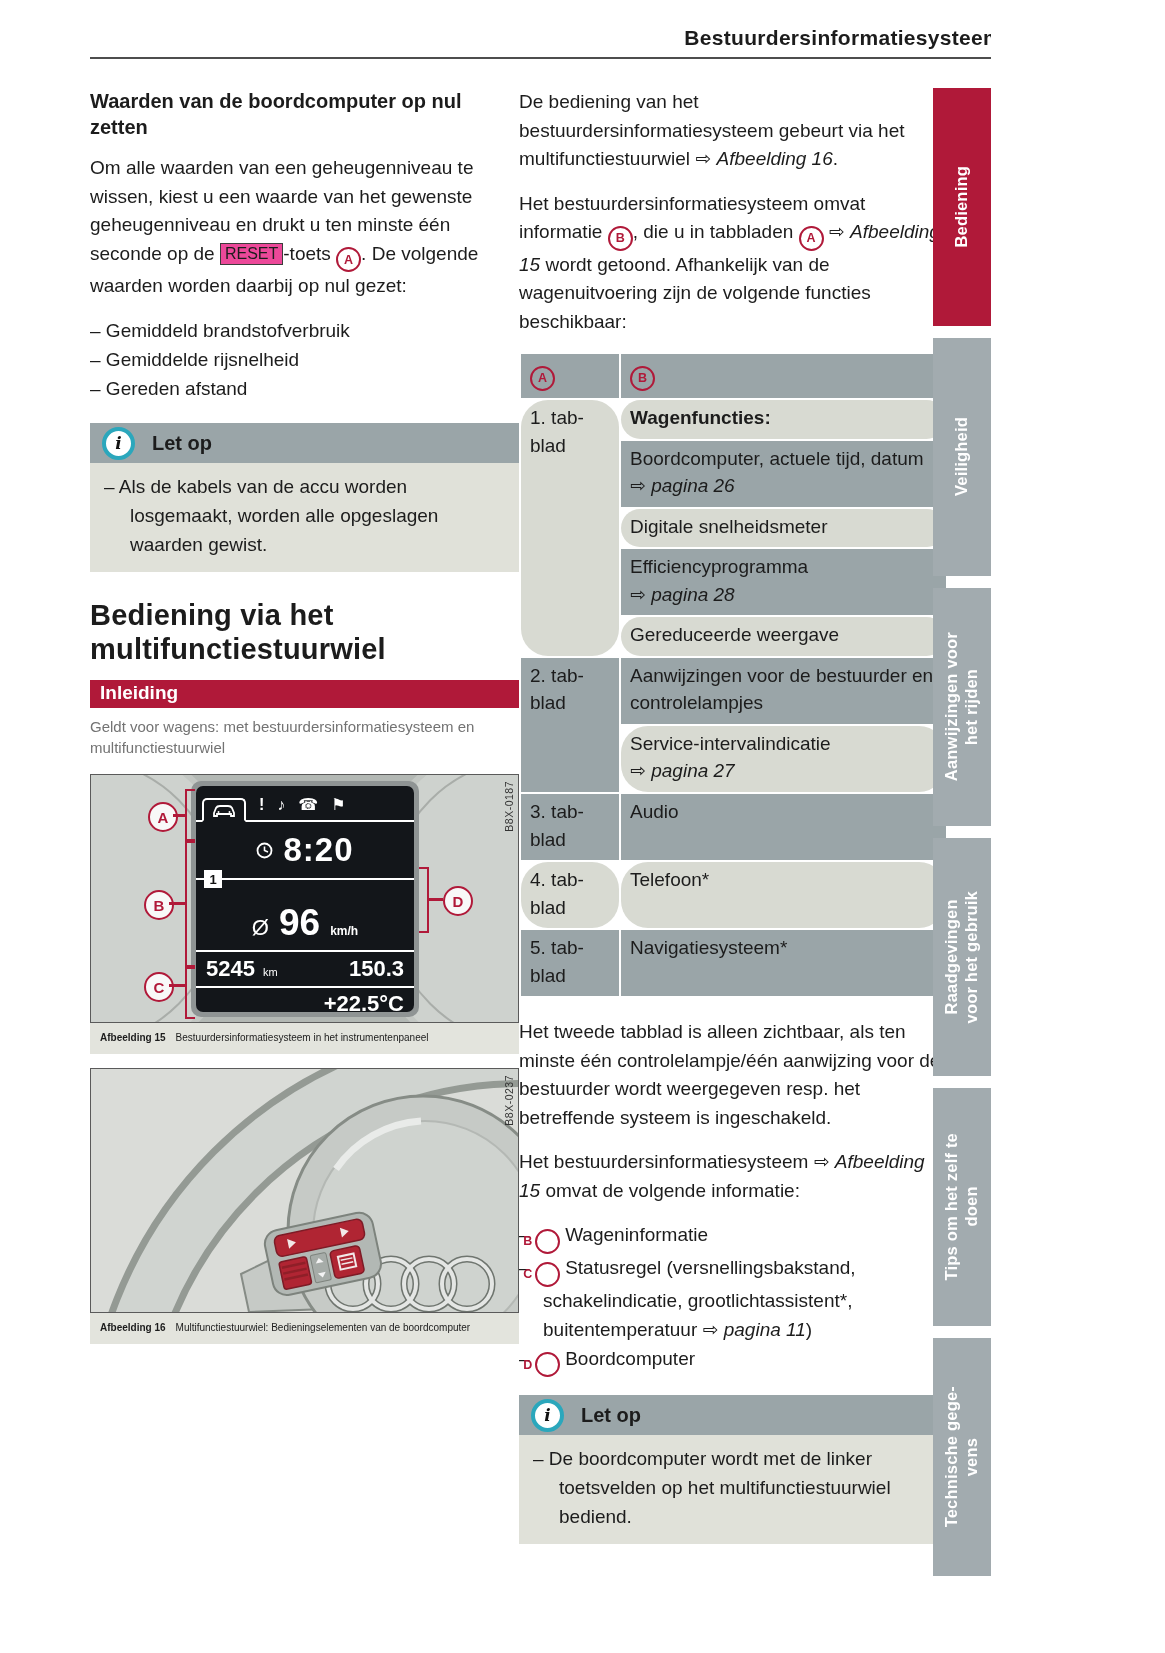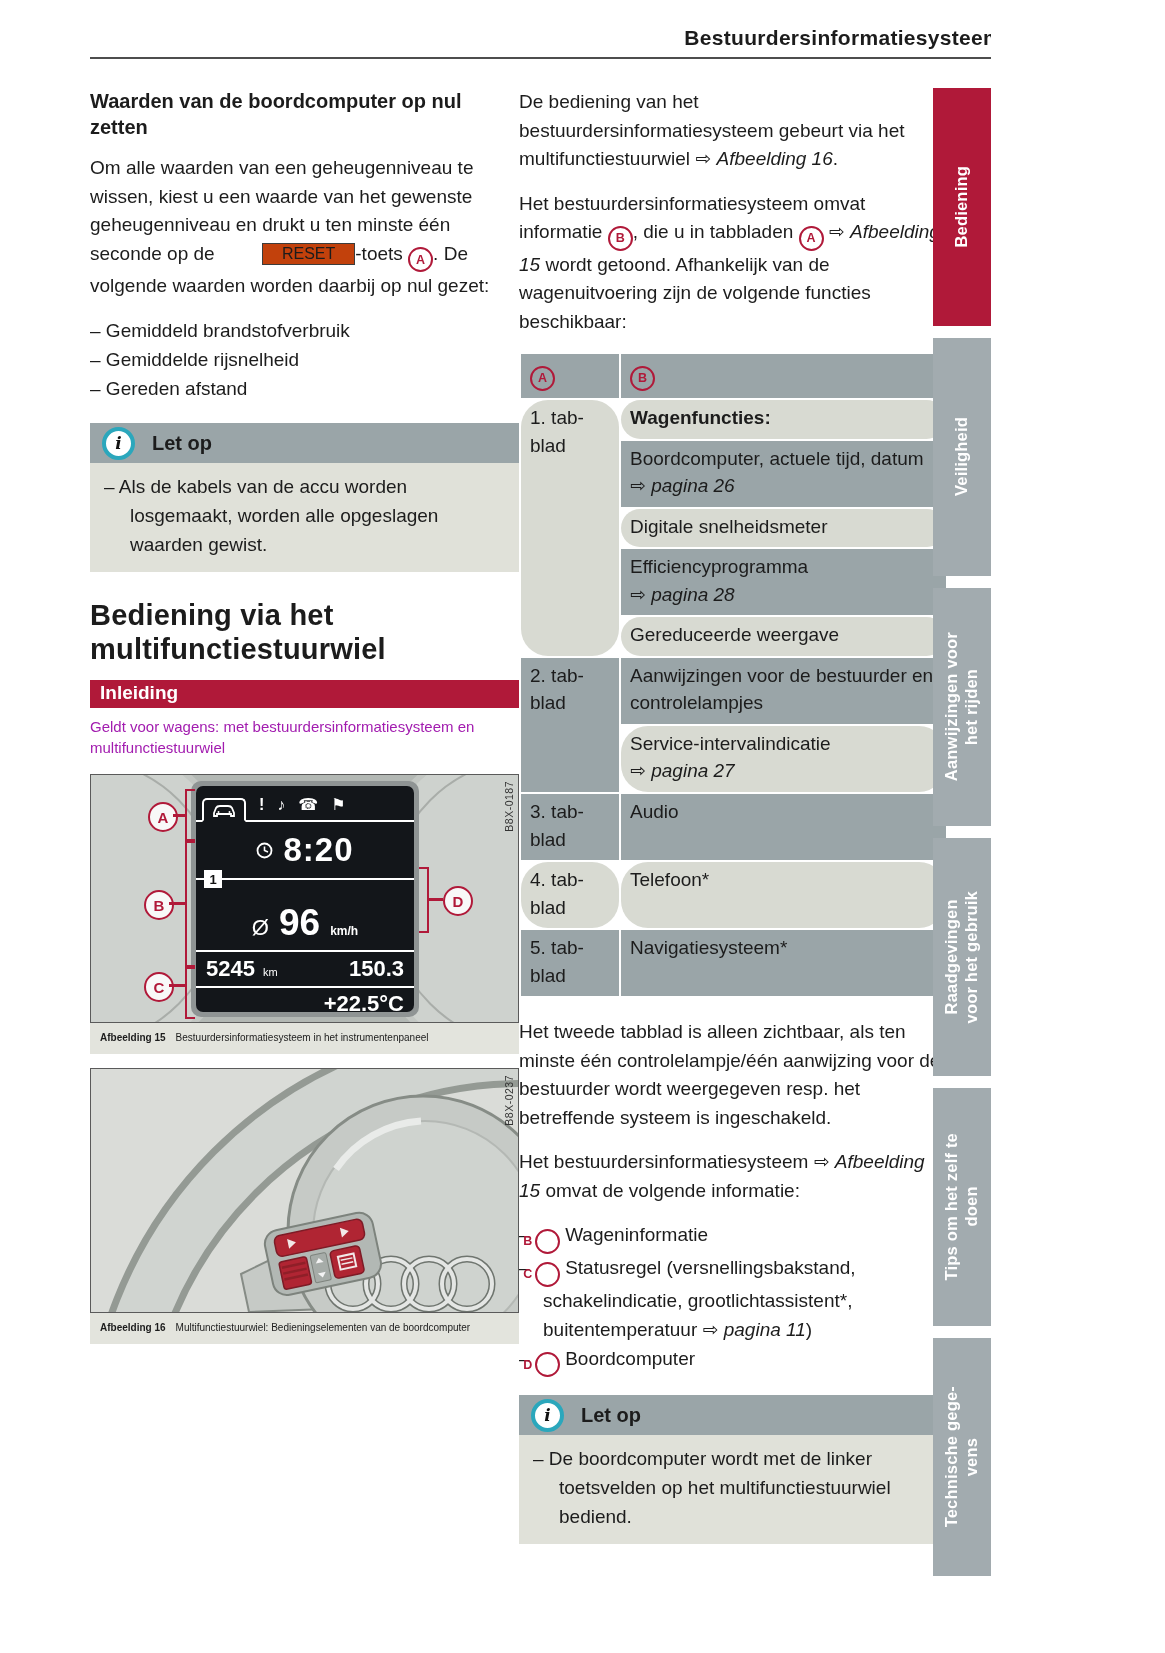--- a/index.html
+++ b/index.html
@@ -15,37 +15,37 @@
   .col{width:429px;}
   p{margin:0 0 16px 0;font-size:19px;line-height:1.5;}
   .h3{font-size:20px;font-weight:bold;line-height:1.3;margin:0 0 14px 0;}
   .h2{font-size:29px;font-weight:bold;line-height:1.18;letter-spacing:.2px;margin:26px 0 14px 0;}
   .dash-list{margin:0 0 20px 0;}
   .dash-li{font-size:19px;line-height:1.52;padding-left:24px;text-indent:-24px;}
   
   .badge{display:inline-flex;align-items:center;justify-content:center;width:21px;height:21px;
          border:2px solid #b01939;border-radius:50%;color:#b01939;font-weight:bold;font-size:12.5px;
          vertical-align:-4px;line-height:1;background:transparent;}
-  .reset-key{display:inline-block;border:1.5px solid #3c3c3c;padding:0 19px;font-size:16px;
-             line-height:1.25;vertical-align:1px;background:#c2410c;margin-left:42px;}
+  .reset-key{display:inline-block;border:1.5px solid #3c3c3c;padding:0 4px;font-size:16px;
+             line-height:1.25;vertical-align:1px;background:#ec4899;}
   .arr{font-style:normal;}
   .ref-i{font-style:italic;}
   
   .letop{margin:6px 0 24px 0;}
   .letop-head{background:#9aa5a8;height:40px;display:flex;align-items:center;padding:0 0 0 12px;}
   .info-icon{width:25px;height:25px;border-radius:50%;background:#fff;border:4px solid #2ba7bc;
              display:inline-flex;align-items:center;justify-content:center;
              font-family:"DejaVu Serif",serif;font-style:italic;font-weight:bold;font-size:17px;color:#111;}
   .letop-title{font-size:20px;font-weight:bold;margin-left:17px;}
   .letop-body{background:#e0e1d9;padding:10px 12px 12px 14px;}
   .letop-body .dash-li{padding-left:26px;text-indent:-26px;}
   
   .red-bar{background:#b01939;color:#fff;font-weight:bold;font-size:19px;
            padding:2px 0 4px 10px;margin:0 0 8px 0;}
-  .applies{font-size:15px;line-height:1.4;color:#a21caf;margin:0 0 16px 0;}
+  .applies{font-size:15px;line-height:1.4;color:#737373;margin:0 0 16px 0;}
   
   .figure{position:relative;border:1px solid #5a5a5a;overflow:hidden;}
   .fig-code{position:absolute;right:3px;top:6px;writing-mode:vertical-rl;transform:rotate(180deg);
             font-size:10.5px;color:#333;letter-spacing:.5px;}
   .fig-caption{background:#e3e4dd;padding:8px 10px 9px 10px;font-size:10px;line-height:1.4;margin-bottom:14px;}
   .fig-caption b{margin-right:10px;}
   
   .fig15{height:247px;background:#b3b8b4;}
   .dial{position:absolute;width:330px;height:330px;border-radius:50%;
         background:#ced2ce;border:6px solid #c3c7c3;top:-44px;}

